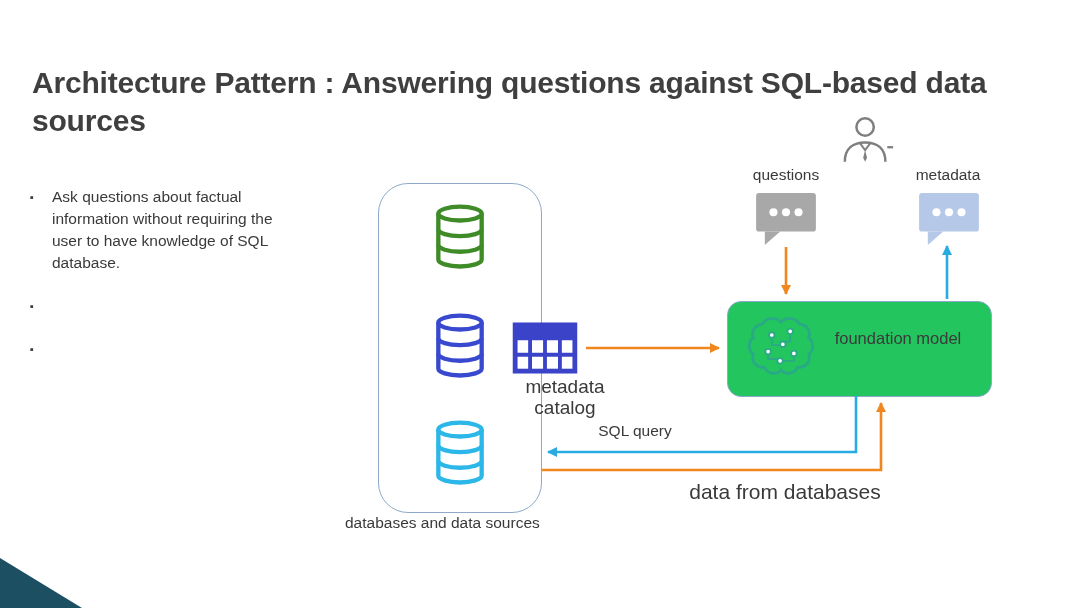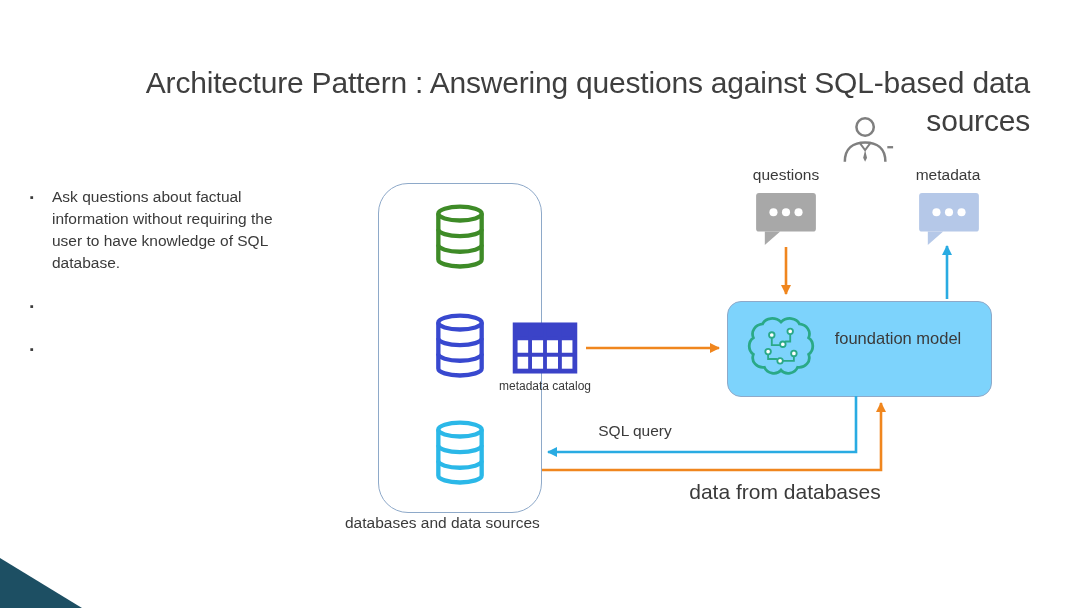--- a/index.html
+++ b/index.html
@@ -2,23 +2,23 @@
 <html style="--title-text: #3f3f3f; --body-text: #3a3a3a; --db-green: #3e8b27; --db-blue: #3848cf; --db-cyan: #2bb8e8; --metadata-blue: #3b43c8; --brain-teal: #2aa987; --arrow-orange: #f0861e; --arrow-cyan: #29abe2; --bubble-gray: #a8a8a8; --bubble-blue: #b5c8e8; --person-gray: #7f7f7f; --box-border: #8ea9c9; --corner-triangle: #1d4f63;"><head>
 <meta charset="utf-8">
 <style>
   html,body { margin:0; padding:0; background:#fff; }
   .slide {
     position:relative; width:1080px; height:608px; background:#ffffff;
     font-family:"Liberation Sans", sans-serif; overflow:hidden;
     color:var(--body-text,#3a3a3a);
   }
   .title {
-    position:absolute; left:40px; top:44px; width:990px;
-    font-size:30px; font-weight:400; line-height:38px;
-    color:var(--title-text,#3f3f3f); letter-spacing:-0.2px;text-align:right;
+    position:absolute; left:32px; top:44px; width:990px;
+    font-size:30px; font-weight:700; line-height:38px;
+    color:var(--title-text,#3f3f3f); letter-spacing:-0.2px;
   }
   .bullets { position:absolute; left:30px; top:186px; width:300px; }
   .bullet { display:flex; margin-bottom:21px; }
   .bullet .marker { flex:0 0 22px; font-size:11px; line-height:22px; }
   .bullet .text { width:248px; font-size:15.5px; line-height:22px; }
 
   .db-box {
     position:absolute; left:378px; top:183px; width:162px; height:328px;
     border:1.6px solid var(--box-border,#8ea9c9); border-radius:30px; background:#fff;
   }
@@ -26,27 +26,27 @@
   .db-green { top:20px; }
   .db-blue  { top:129px; }
   .db-cyan  { top:236px; }
   .db-box-label {
     position:absolute; left:345px; top:512px; width:228px; text-align:left;
     font-size:15.5px; line-height:21px;
   }
 
   .meta-icon { position:absolute; left:512px; top:322px; }
   .meta-label {
-    position:absolute; left:492px; top:376px; width:106px; text-align:center;
-    font-size:12px; line-height:21px;
+    position:absolute; left:512px; top:376px; width:106px; text-align:center;
+    font-size:19px; line-height:21px;
   }
 
   .fm-box {
     position:absolute; left:727px; top:301px; width:263px; height:94px;
-    border:1.6px solid var(--box-border,#8ea9c9); border-radius:14px; background:#7dd3fc;
+    border:1.6px solid var(--box-border,#8ea9c9); border-radius:14px; background:#22c55e;
   }
   .brain-icon { position:absolute; left:18px; top:13px; }
   .fm-label {
     position:absolute; left:95px; top:25px; width:150px; text-align:center;
     font-size:16.5px; line-height:22px; color:var(--body-text,#3a3a3a);
   }
 
   .person-icon { position:absolute; left:840px; top:116px; }
   .q-label { position:absolute; left:738px; top:166px; width:96px; text-align:center; font-size:15.5px; }
   .a-label { position:absolute; left:900px; top:166px; width:96px; text-align:center; font-size:15.5px; }

